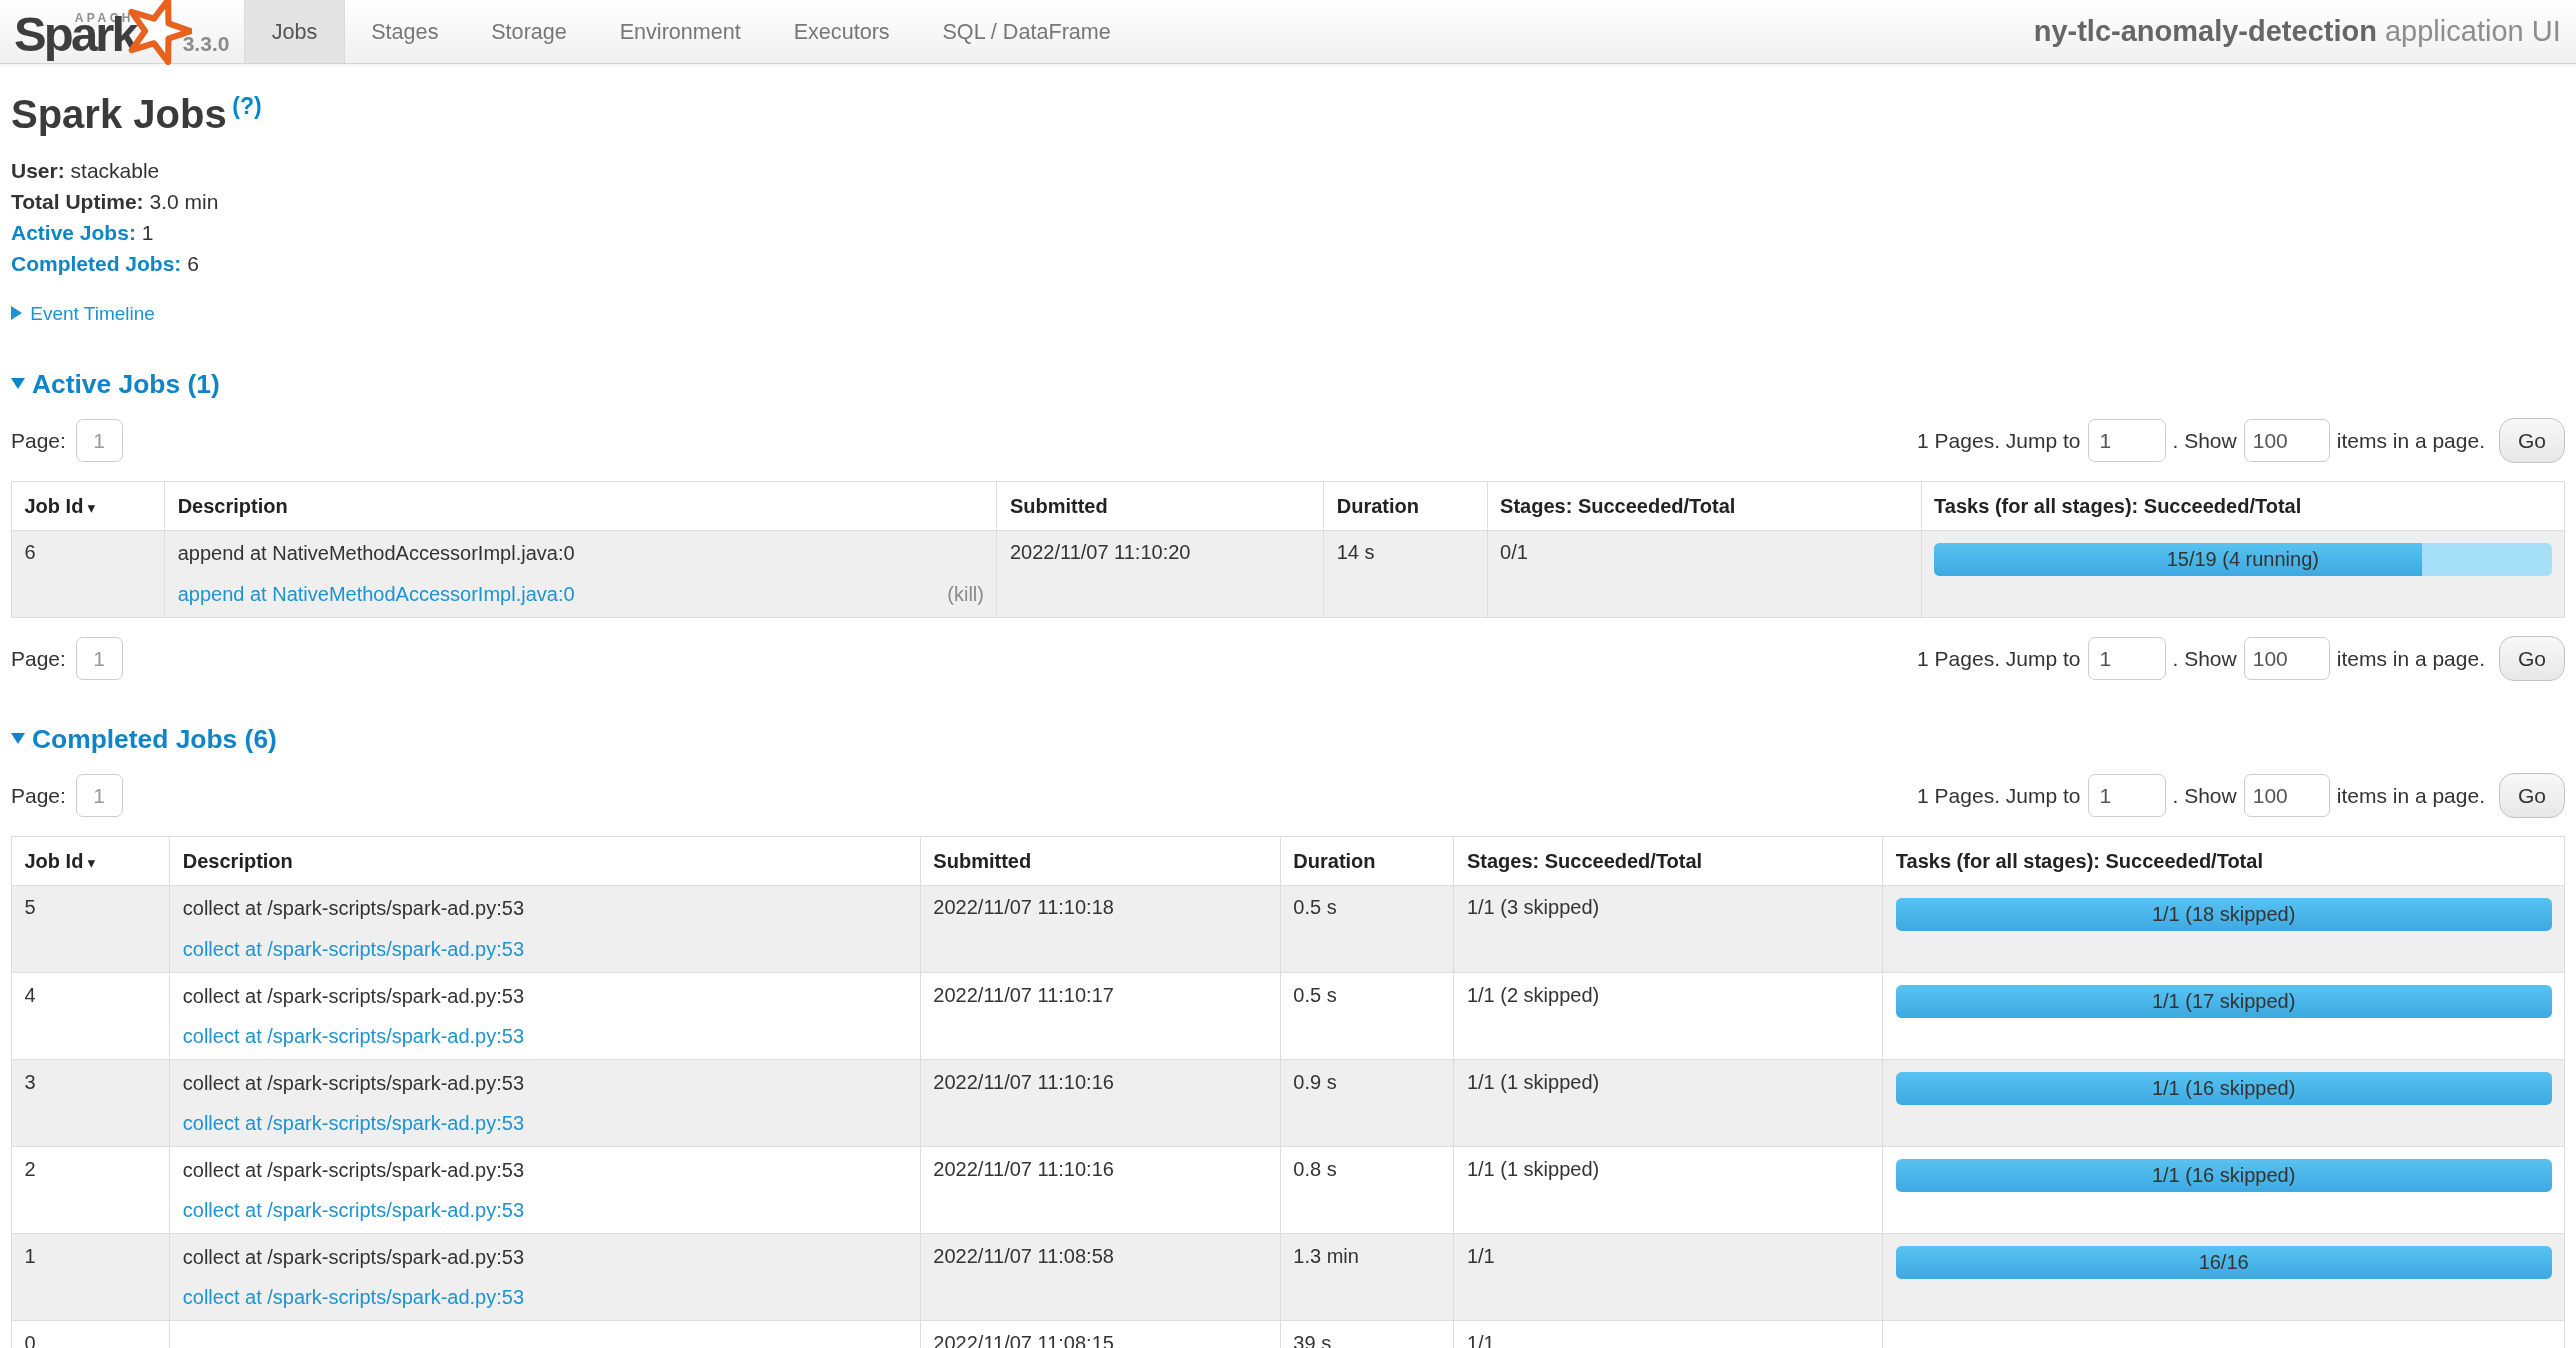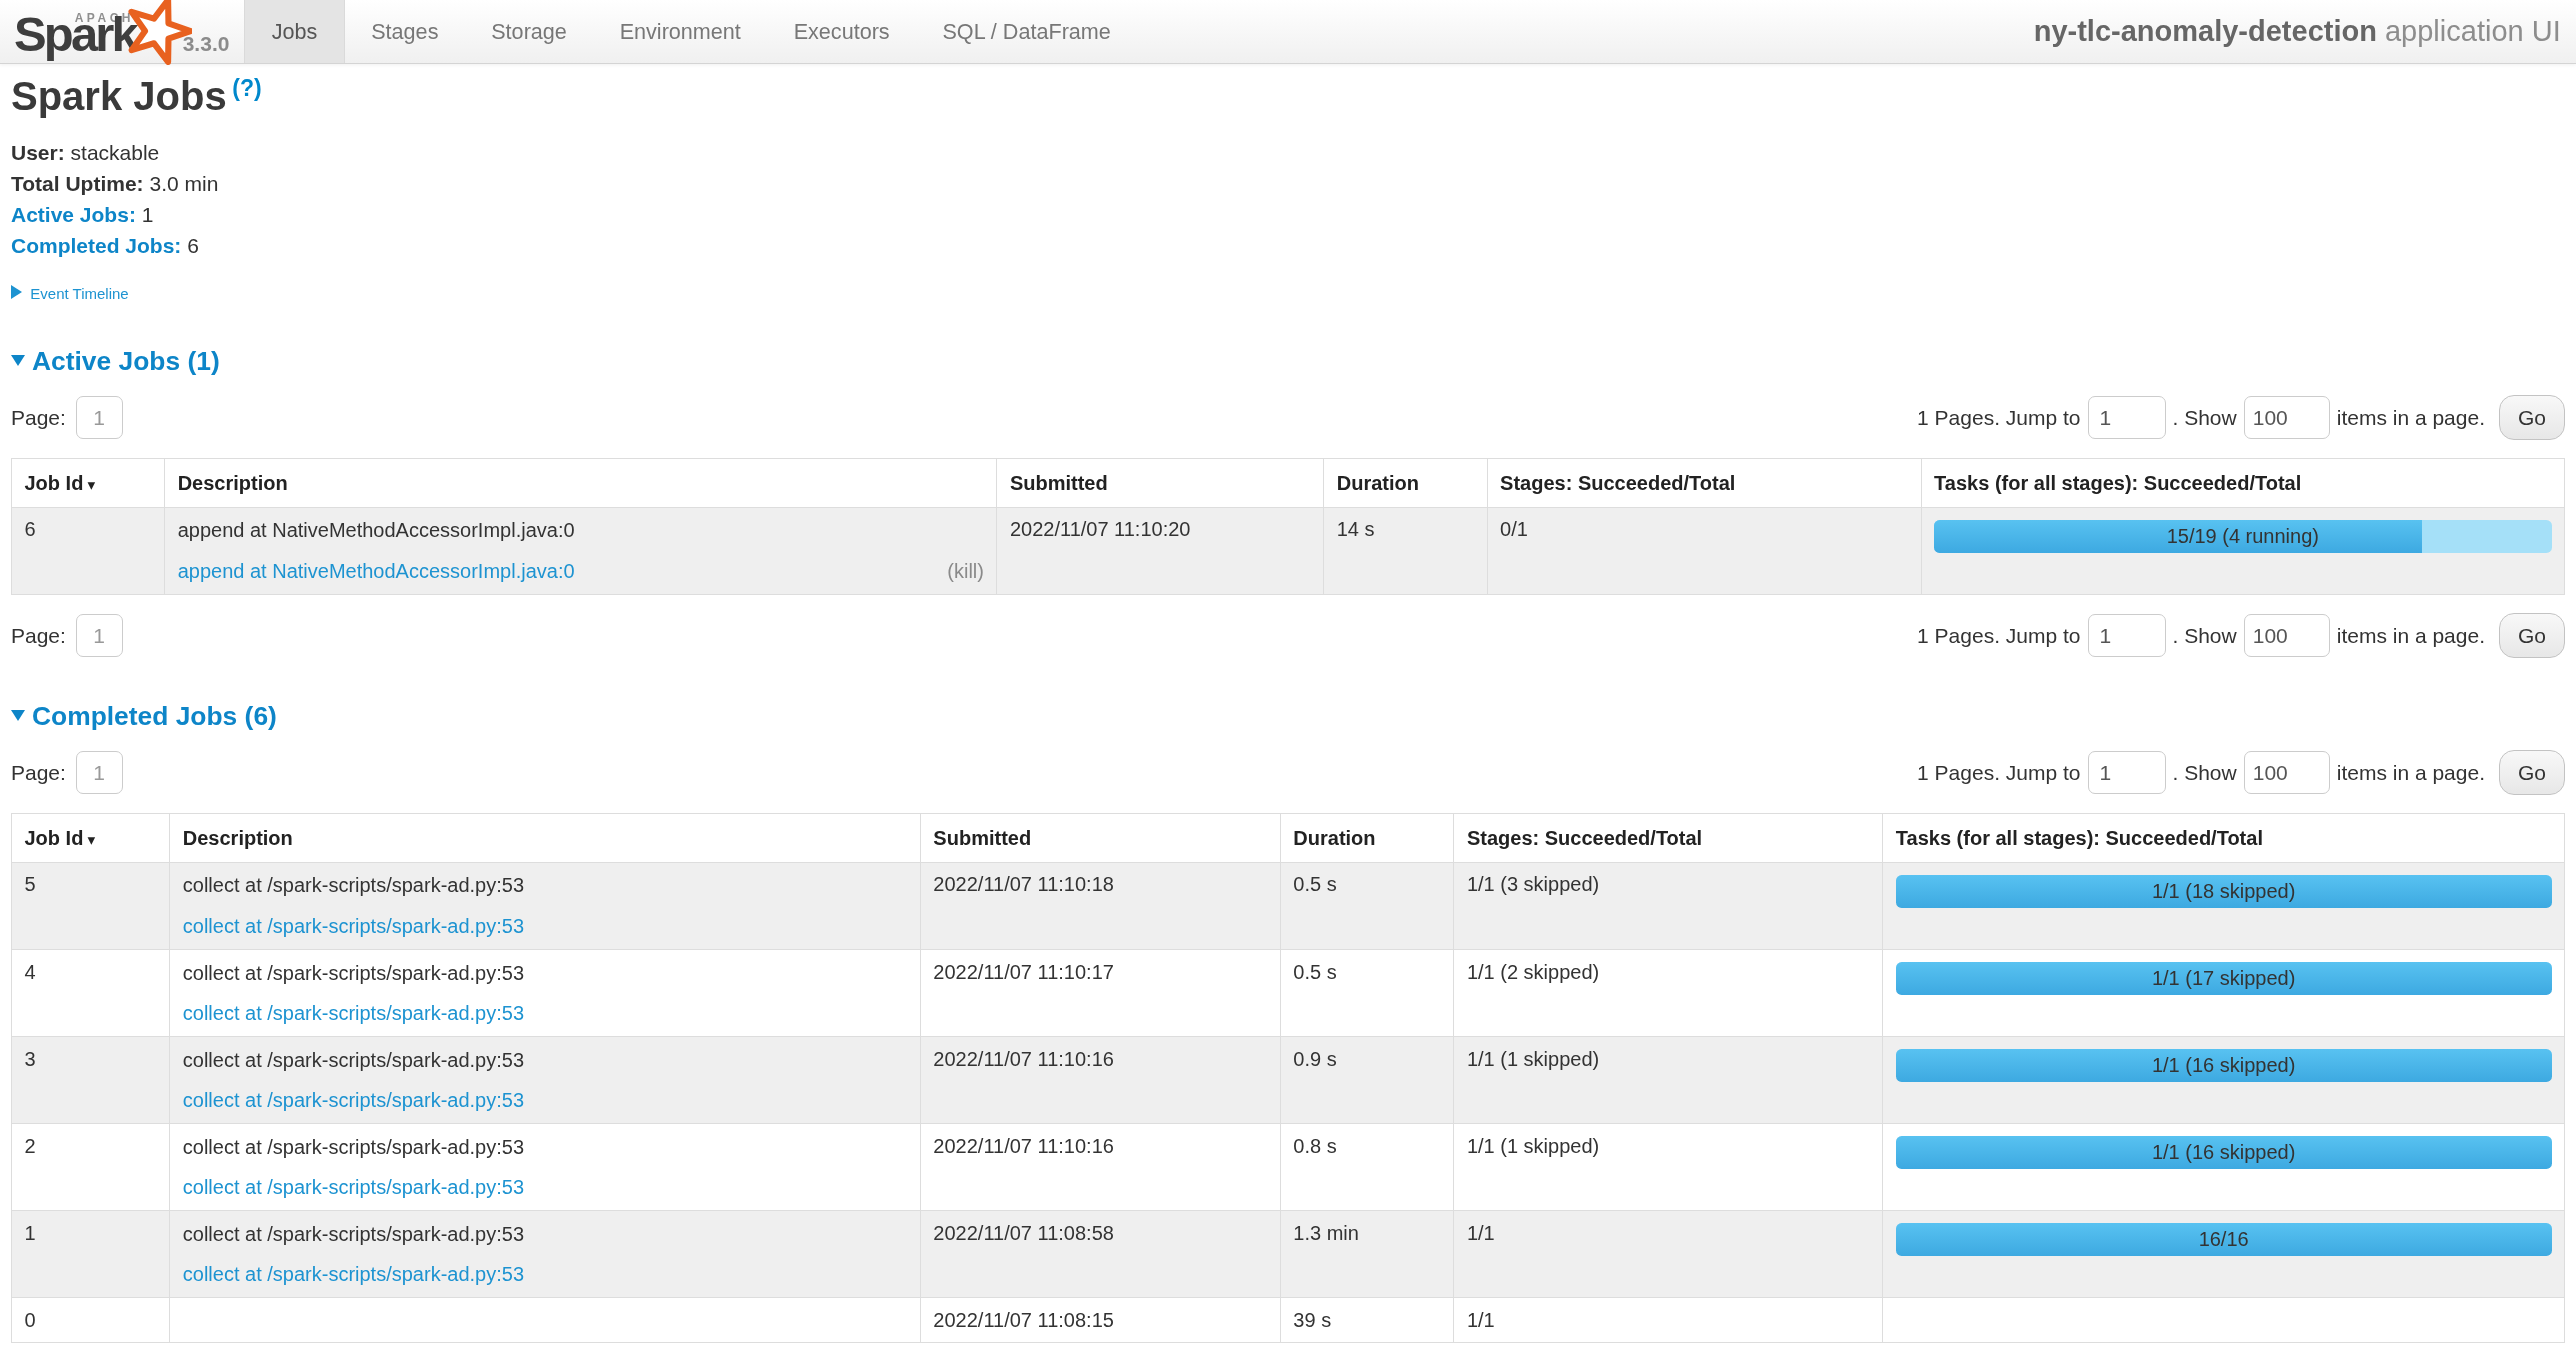--- a/index.html
+++ b/index.html
@@ -49,29 +49,29 @@
     border-left: 1.4px solid #dadada; border-right: 1.4px solid #dadada;
   }
   .app-title {
     margin-left: auto; align-self: center; padding-right: 15.3px;
     font-size: 29px; color: #8d8d8d; white-space: nowrap;
   }
   .app-title b { color: #666666; }
 
   
   main { padding: 0 11px; }
-  .page-title { margin-top: 10px; font-size: 40px; font-weight: bold; color: #3a3a3a; }
+  .page-title { margin-top: 28px; font-size: 40px; font-weight: bold; color: #3a3a3a; }
   .page-title .help-sup { font-size: 23px; color: #0088cc; position: relative; top: -14px; margin-left: 5.6px; font-weight: bold; }
 
   .summary { list-style: none; margin-top: 18px; }
   .summary li { font-size: 21px; line-height: 31px; color: #333; }
   .summary strong { color: #333; }
   .summary a.sum-link { color: #0d85c8; font-weight: bold; }
 
-  .event-timeline { margin-top: 24px; font-size: 15px; }
+  .event-timeline { margin-top: 24px; font-size: 19px; }
   .event-timeline a { color: #1d93d1; }
   .tri-right {
     display: inline-block; width: 0; height: 0; margin-right: 8.3px;
     border-top: 7.7px solid transparent; border-bottom: 7.7px solid transparent;
     border-left: 11px solid #1d93d1;
   }
   .section-header { margin-top: 44px; font-size: 26.4px; font-weight: bold; color: #0d85c8; cursor: pointer; }
   .section-header.completed { margin-top: 43px; }
   .tri-down {
     display: inline-block; width: 0; height: 0; margin-right: 7px; vertical-align: 4.2px;

